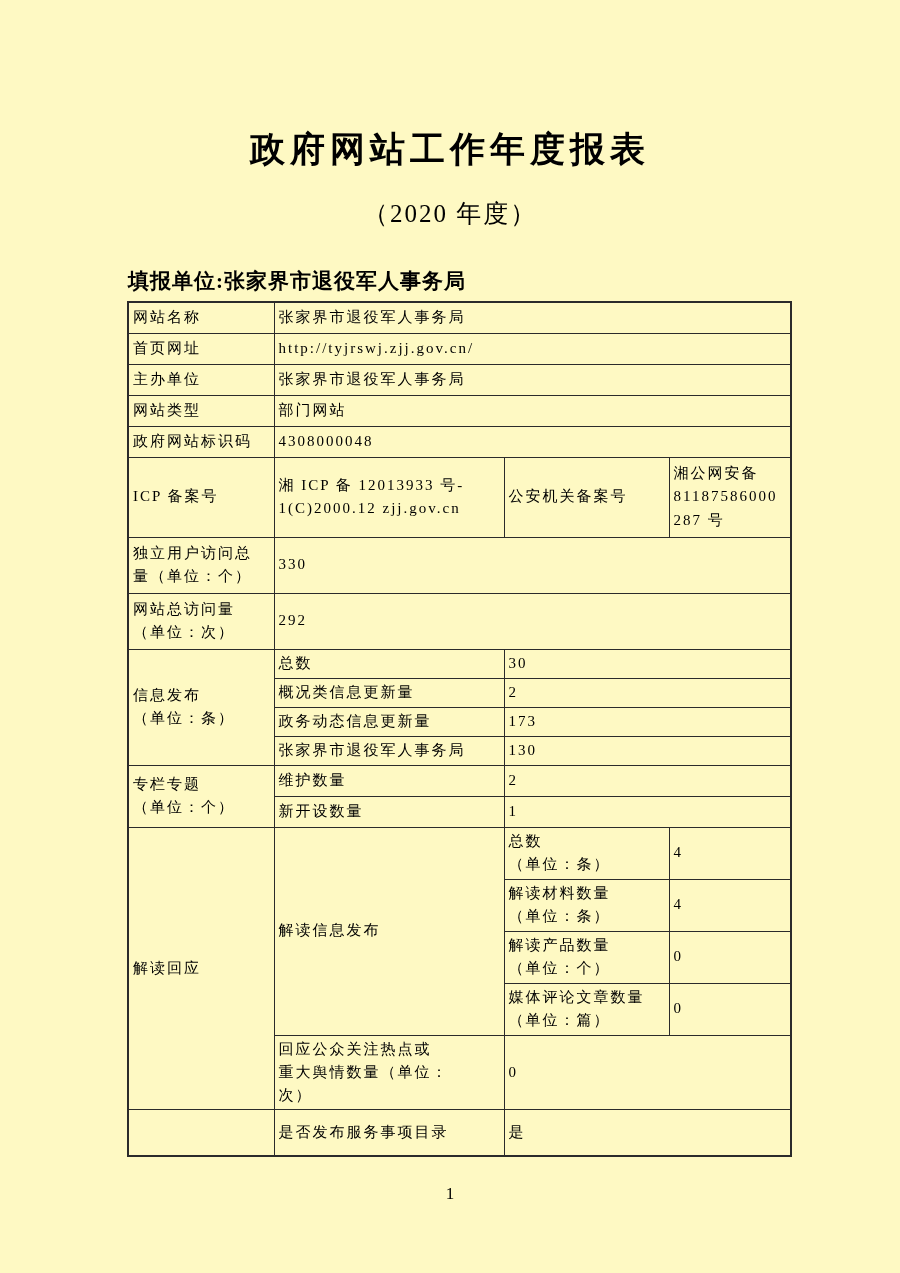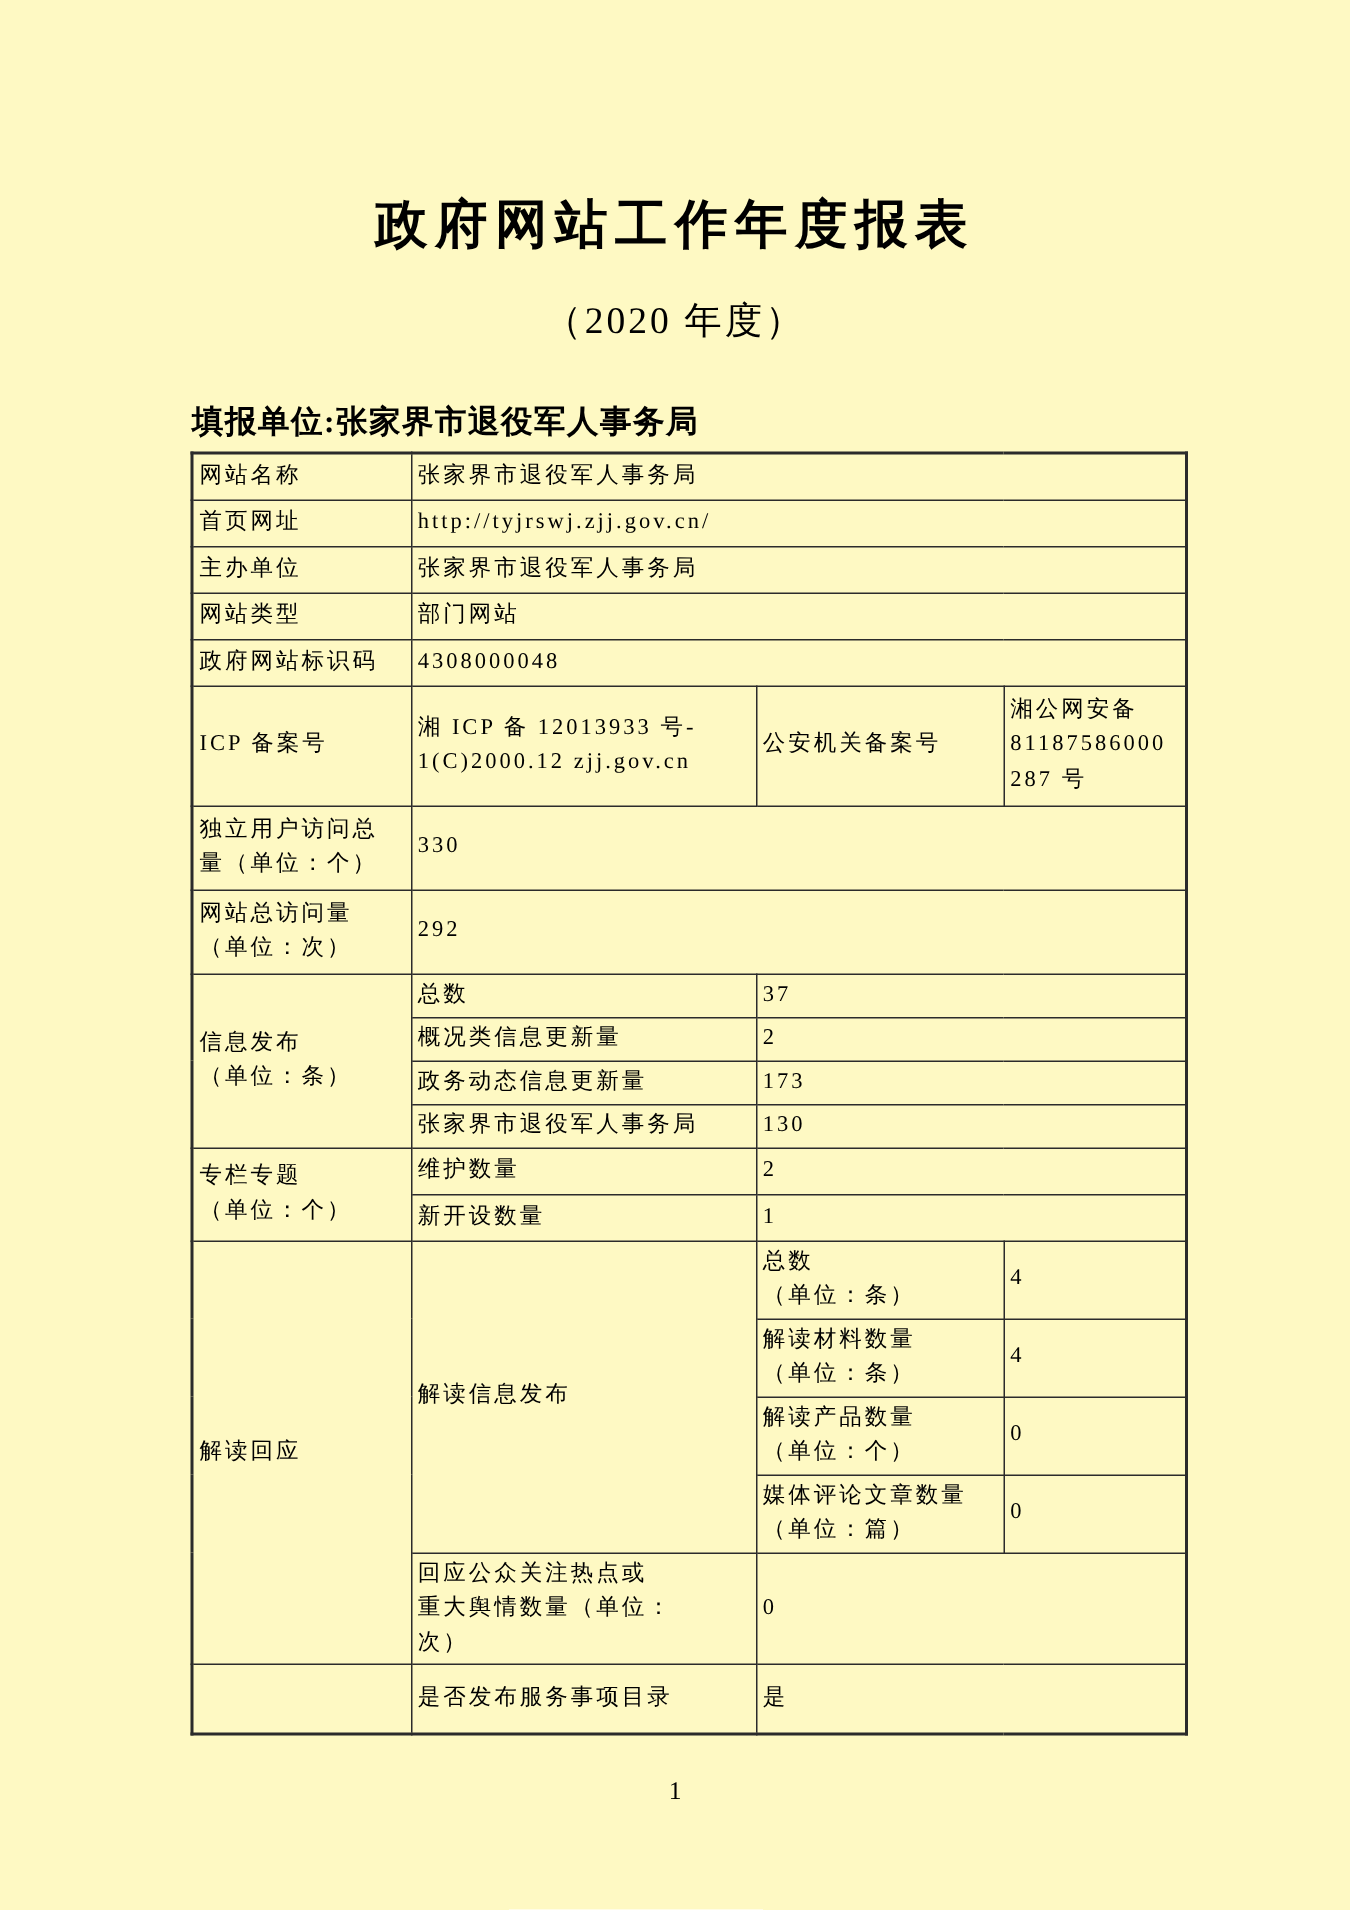--- a/index.html
+++ b/index.html
@@ -108,21 +108,21 @@
       </tr>
       <tr style="height:56px">
         <td>网站总访问量
 （单位：次）</td>
         <td colspan="3">292</td>
       </tr>
       <tr style="height:29px">
         <td rowspan="4">信息发布
 （单位：条）</td>
         <td>总数</td>
-        <td colspan="2">37</td>
+        <td colspan="2">30</td>
       </tr>
       <tr style="height:29px">
         <td>概况类信息更新量</td>
         <td colspan="2">2</td>
       </tr>
       <tr style="height:29px">
         <td>政务动态信息更新量</td>
         <td colspan="2">173</td>
       </tr>
       <tr style="height:29px">

